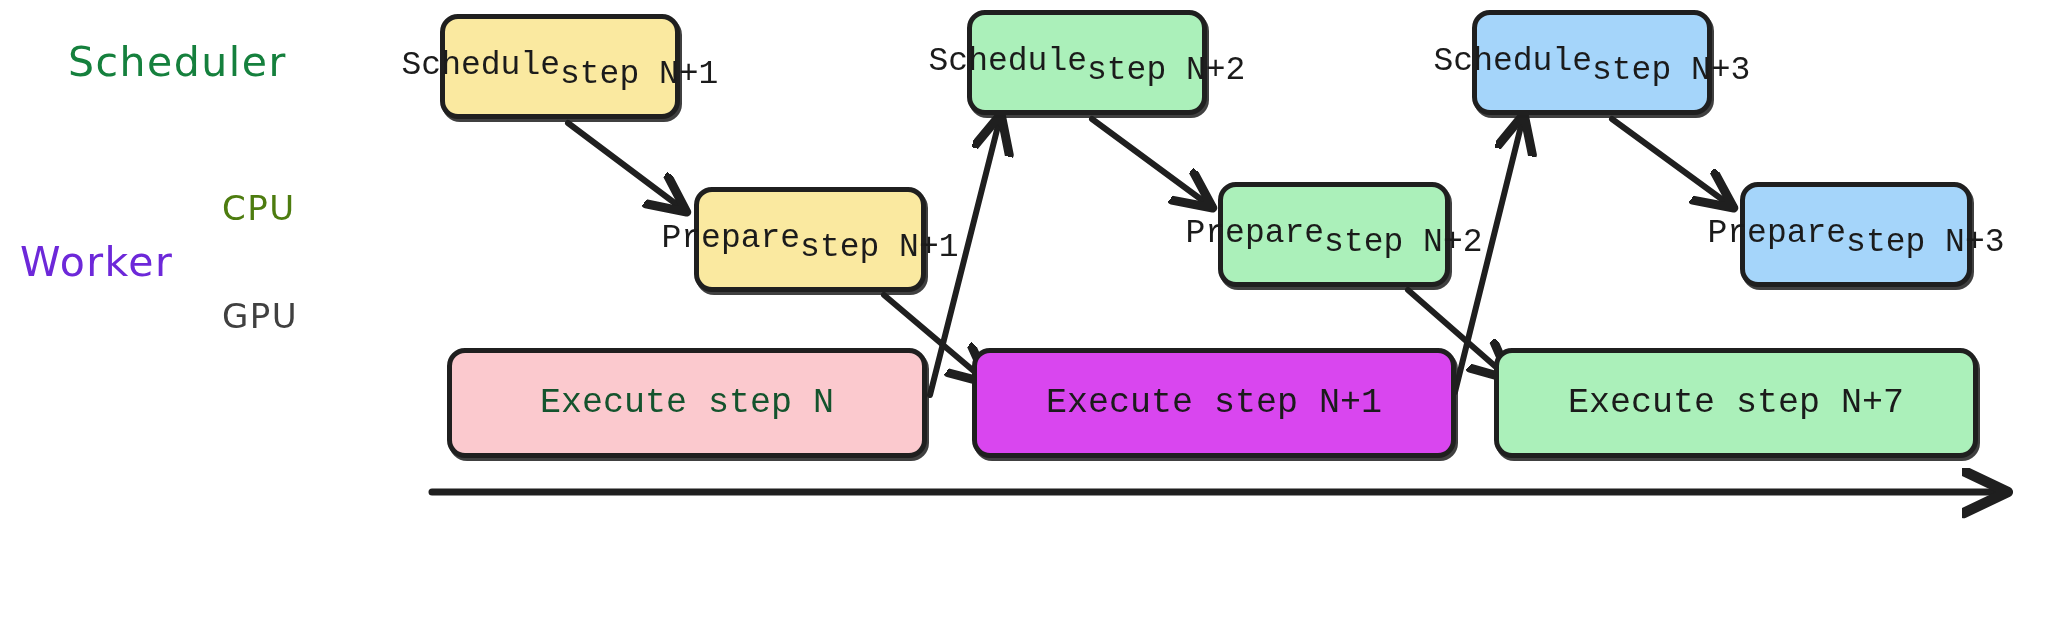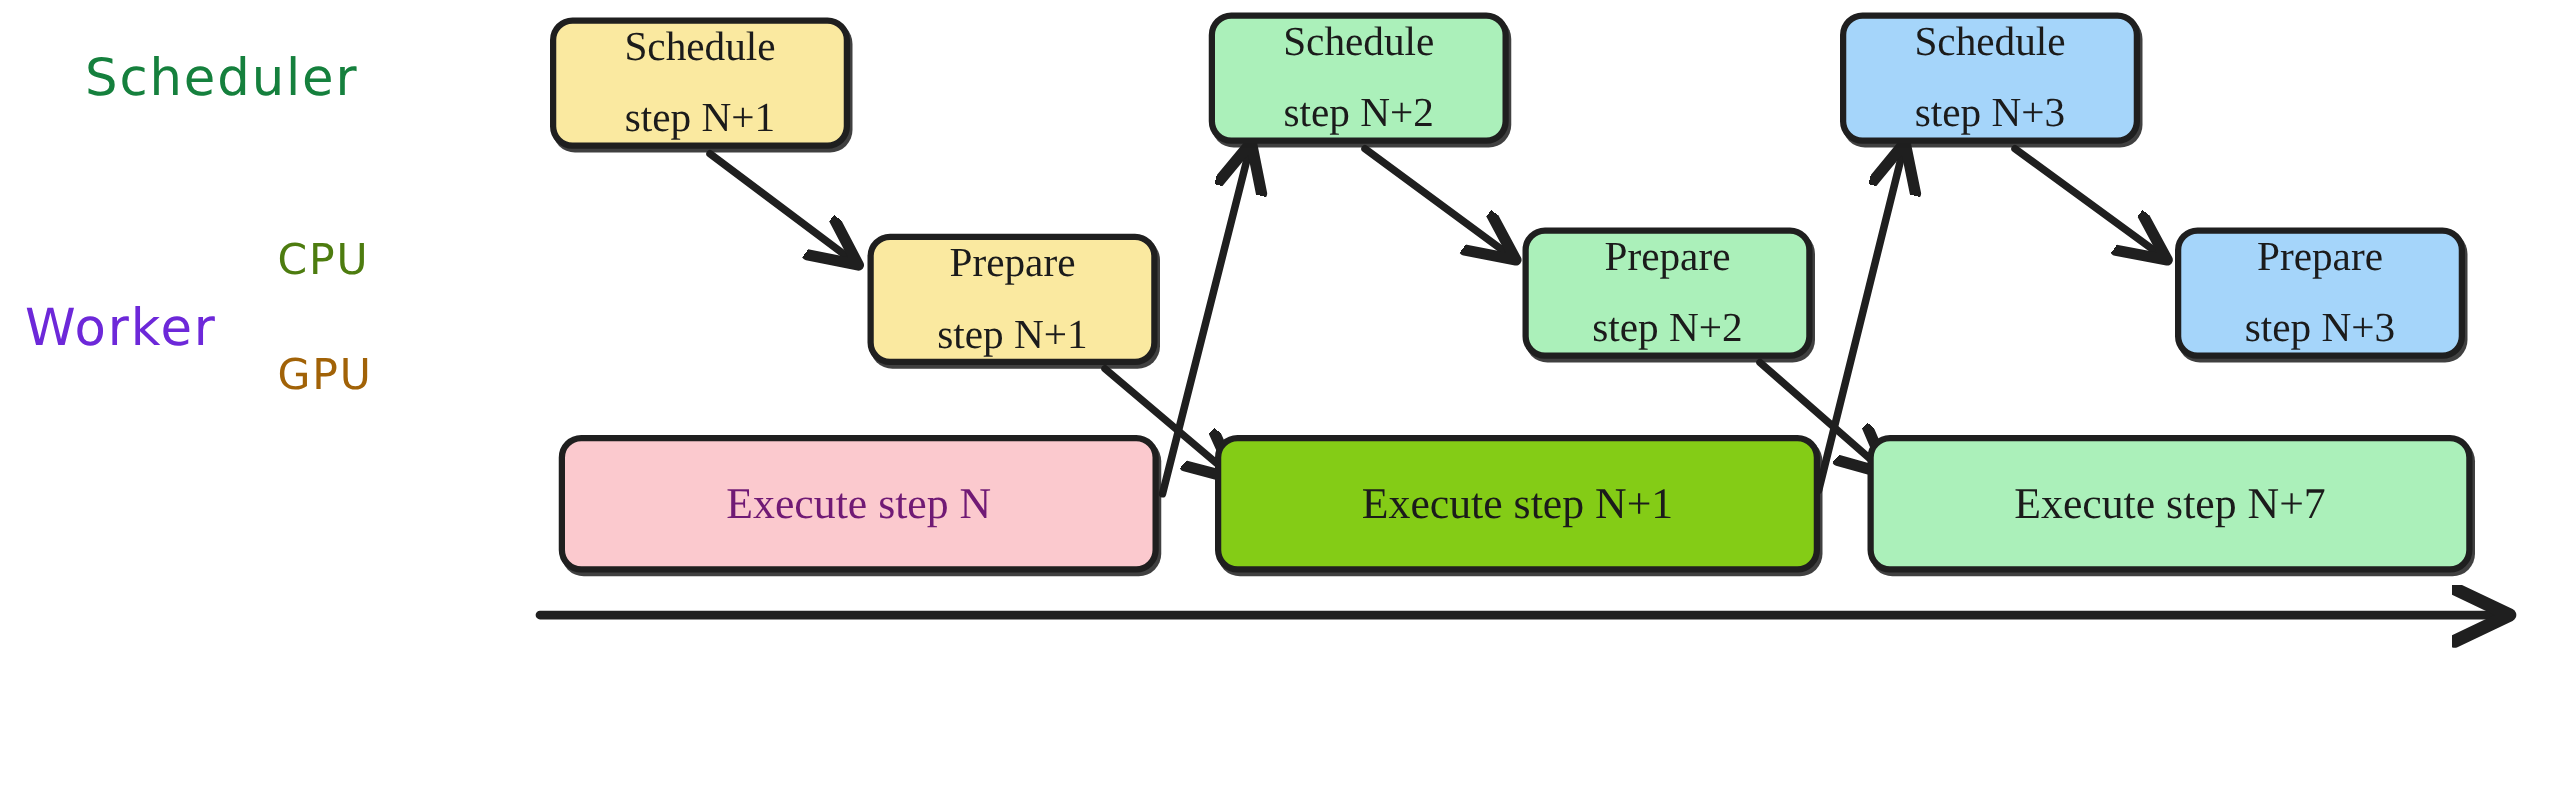--- a/index.html
+++ b/index.html
@@ -38,27 +38,27 @@
   }
   .lane-label.small {
     font-size: 34px;
   }
   .node {
     position: absolute;
     box-sizing: border-box;
     border: 5px solid #1f1f1f;
     border-radius: 18px;
     display: flex;
-    flex-direction: column;
+    flex-direction: row;
     align-items: center;
     justify-content: center;
     color: #1b1b1b;
     text-align: center;
     line-height: 1.22;
-    font-family: Liberation Serif, serif;
+    font-family: Liberation Mono, monospace;
     box-shadow: 2px 3px 0px rgba(30,30,30,0.85);
   }
   .node .line1, .node .line2 {
     display: block;
     white-space: nowrap;
   }
   .node.two-line {
     font-size: 33px;
   }
   .node.one-line {
@@ -97,21 +97,21 @@
       </g>
     <g id="axis-group" stroke="#1f1f1f" stroke-width="7" fill="none" stroke-linecap="round" marker-end="url(#ah)">
         <line x1="432" y1="492" x2="1998" y2="492"></line>
       </g>
   </svg>
 
   <div id="lane-label-host">
       <div class="lane-label big" style="left: 68px; top: 38px; color: #15803d;">Scheduler</div>
       <div class="lane-label big" style="left: 20px; top: 238px; color: #6d28d9;">Worker</div>
       <div class="lane-label small" style="left: 222px; top: 188px; color: #4d7c0f;">CPU</div>
-      <div class="lane-label small" style="left: 222px; top: 280px; color: #a16207;">GPU</div>
+      <div class="lane-label small" style="left: 222px; top: 296px; color: #404040;">GPU</div>
     </div>
 
   <div id="node-host">
       <div class="node two-line" style="left: 440px; top: 14px; width: 240px; height: 105px; background: rgb(250, 233, 160); border-color: rgb(31, 31, 31); color: rgb(27, 27, 27);">
         <span class="line1">Schedule</span>
         <span class="line2">step N+1</span>
       </div>
       <div class="node two-line" style="left: 967px; top: 10px; width: 240px; height: 105px; background: rgb(171, 240, 186); border-color: rgb(31, 31, 31); color: rgb(27, 27, 27);">
         <span class="line1">Schedule</span>
         <span class="line2">step N+2</span>
@@ -125,24 +125,24 @@
         <span class="line2">step N+1</span>
       </div>
       <div class="node two-line" style="left: 1218px; top: 182px; width: 232px; height: 105px; background: rgb(171, 240, 186); border-color: rgb(31, 31, 31); color: rgb(27, 27, 27);">
         <span class="line1">Prepare</span>
         <span class="line2">step N+2</span>
       </div>
       <div class="node two-line" style="left: 1740px; top: 182px; width: 232px; height: 105px; background: rgb(165, 213, 250); border-color: rgb(31, 31, 31); color: rgb(27, 27, 27);">
         <span class="line1">Prepare</span>
         <span class="line2">step N+3</span>
       </div>
-      <div class="node one-line" style="left: 447px; top: 348px; width: 480px; height: 110px; background: rgb(251, 201, 206); border-color: rgb(31, 31, 31); color: #701a75;">
+      <div class="node one-line" style="left: 447px; top: 348px; width: 480px; height: 110px; background: rgb(251, 201, 206); border-color: rgb(31, 31, 31); color: #14532d;">
         <span class="line1">Execute step N</span>
       </div>
-      <div class="node one-line" style="left: 972px; top: 348px; width: 484px; height: 110px; background: #84cc16; border-color: rgb(31, 31, 31); color: rgb(27, 27, 27);">
+      <div class="node one-line" style="left: 972px; top: 348px; width: 484px; height: 110px; background: #d946ef; border-color: rgb(31, 31, 31); color: rgb(27, 27, 27);">
         <span class="line1">Execute step N+1</span>
       </div>
       <div class="node one-line" style="left: 1494px; top: 348px; width: 484px; height: 110px; background: rgb(171, 240, 186); border-color: rgb(31, 31, 31); color: rgb(27, 27, 27);">
         <span class="line1">Execute step N+7</span>
       </div>
     </div>
 
 
 </div>
 

